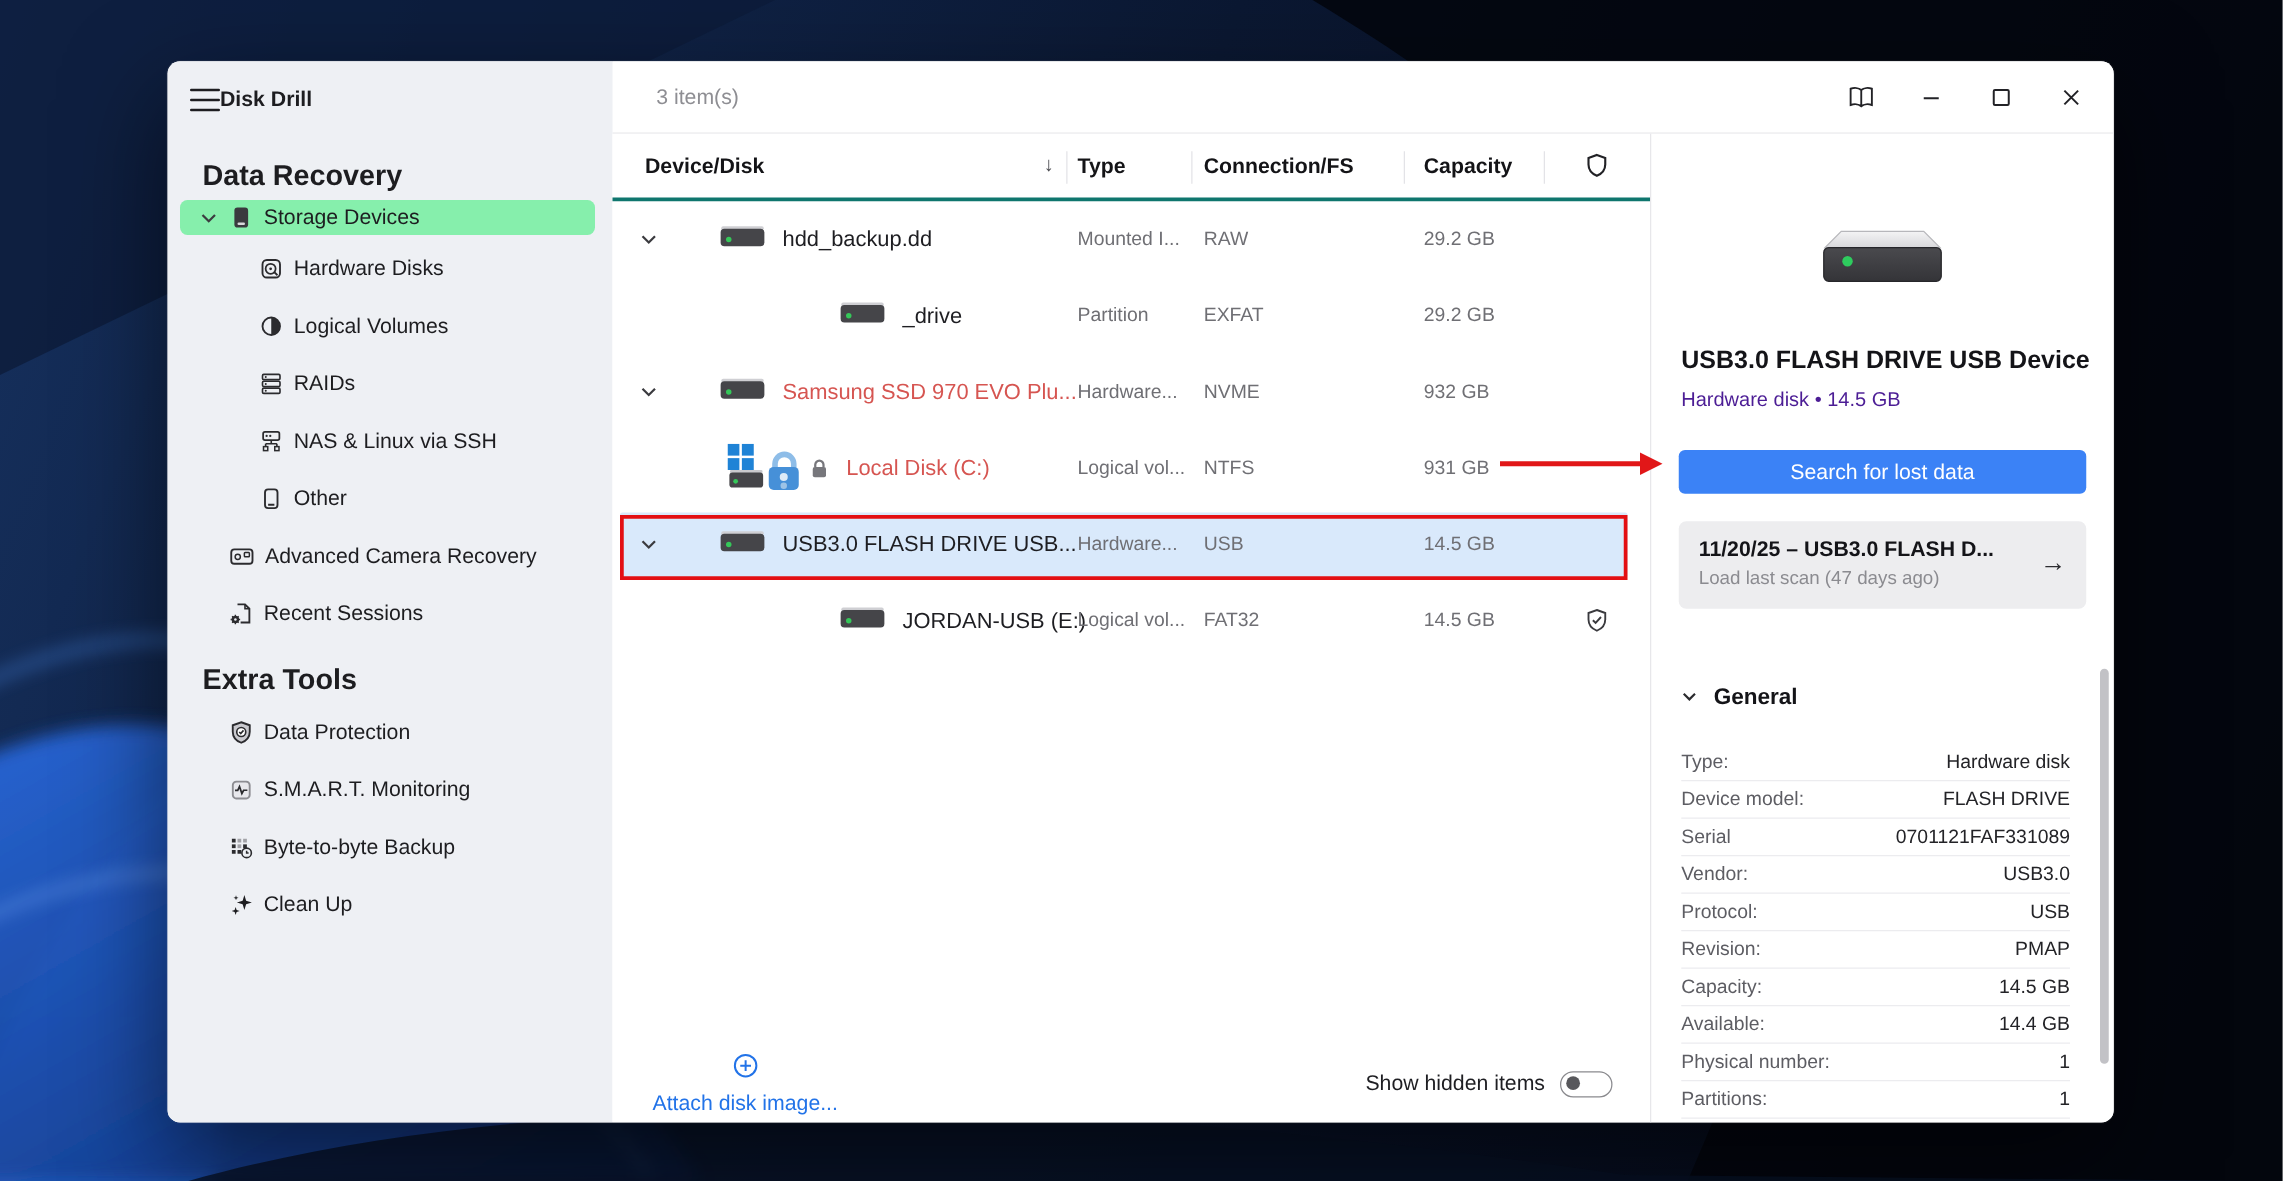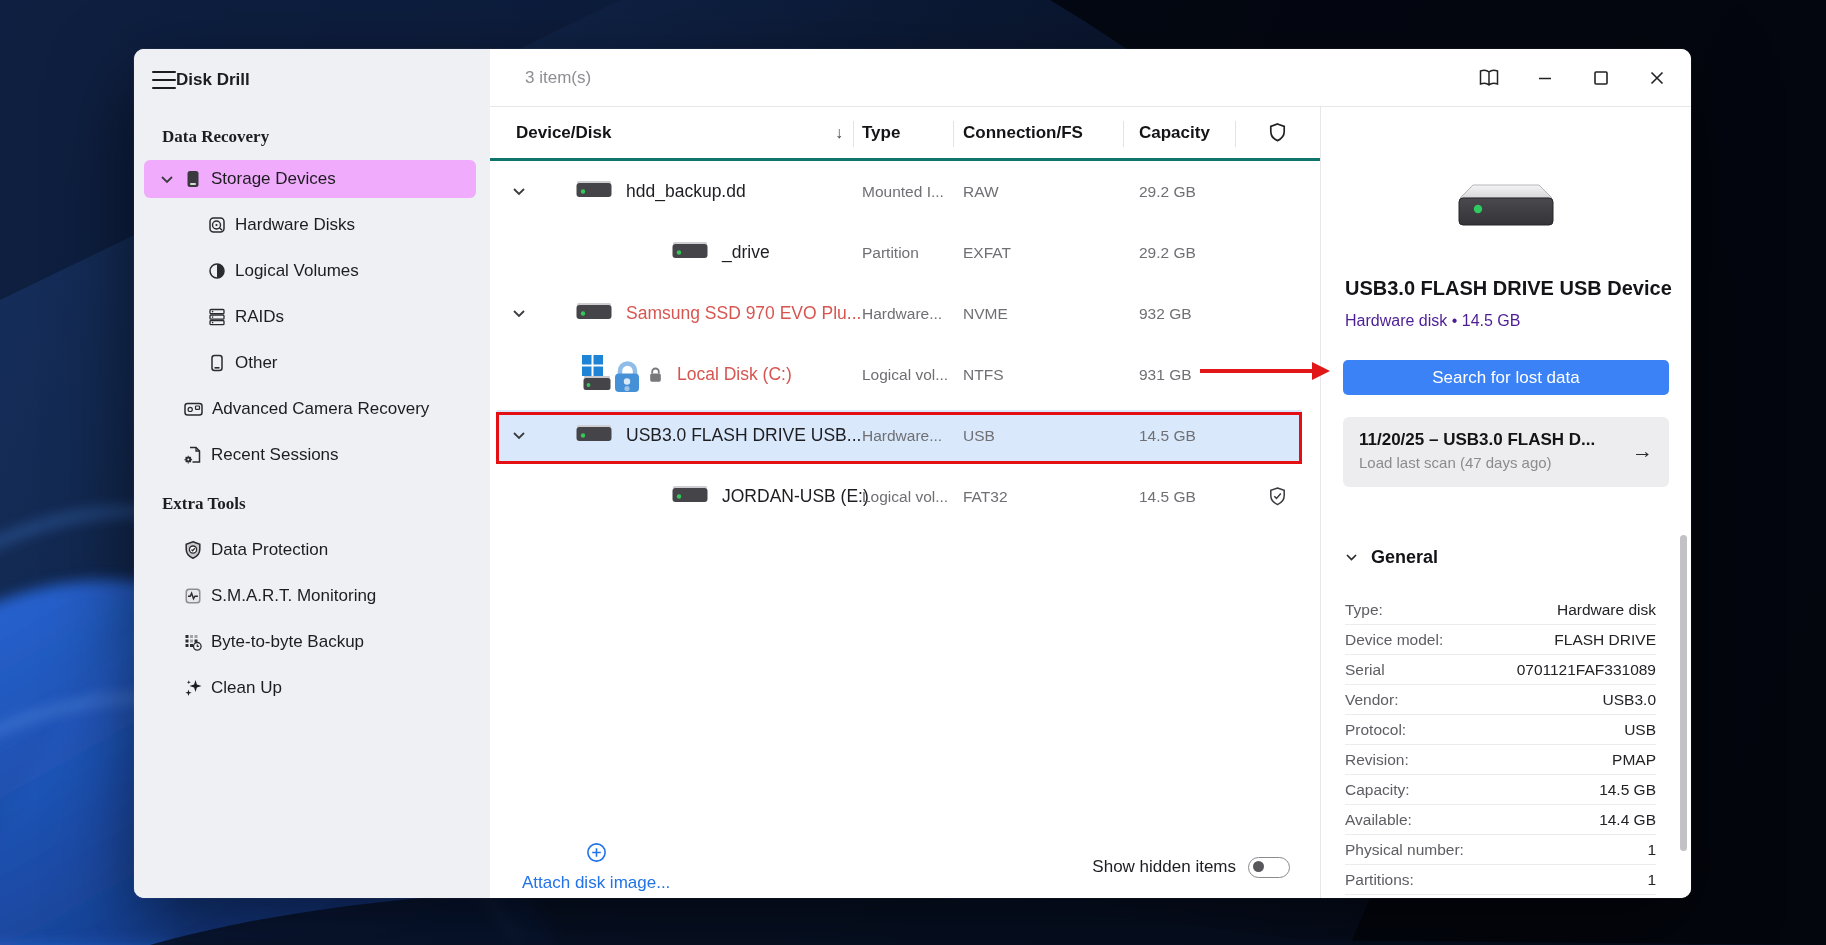--- a/index.html
+++ b/index.html
@@ -14,29 +14,29 @@
   .window { position:absolute; left:134px; top:49px; width:1557px; height:849px;
     background:#fff; border-radius:10px; overflow:hidden; display:flex;
     box-shadow:0 30px 80px rgba(0,0,0,.55), 0 0 0 1px rgba(255,255,255,.05); }
 
   
   .sidebar { width:356px; flex:none; background:#eef0f4; position:relative; color:#1d1d20; }
   .sb-header { height:62px; display:flex; align-items:center; padding-left:18px; }
   .hamburger { width:24px; height:18px; display:flex; flex-direction:column; justify-content:space-between; background:none; border:none; cursor:pointer; }
   .hamburger span { display:block; height:2.4px; border-radius:2px; background:#1d1d20; }
   .sb-title { font-size:17px; font-weight:700; }
-  .sb-label { height:20px; margin:16px 0 13px 28px; font-size:17px; font-weight:700;font-family:Liberation Serif, serif; }
+  .sb-label { height:20px; margin:16px 0 13px 28px; font-size:23px; font-weight:700; }
   .si { height:46px; display:flex; align-items:center; font-size:17px; cursor:pointer; }
   .si .chev { margin-left:26px; flex:none; }
   .si .ico { flex:none; display:flex; }
   .si.top .ico { margin-left:49px; }
   .si.haschev .ico { margin-left:9px; }
   .si.sub .ico { margin-left:73px; }
   .si .lbl { margin-left:8px; white-space:nowrap; }
-  .si.selected { height:38px; margin:4px 14px 4px 10px; background:#f0abfc; border-radius:6px; }
+  .si.selected { height:28px; margin:4px 14px 4px 10px; background:#86efac; border-radius:6px; }
   .si.selected .chev { margin-left:16px; }
 
   
   .content { flex:1; display:flex; flex-direction:column; min-width:0; }
   .titlebar { height:58px; flex:none; display:flex; align-items:center; border-bottom:1px solid #e7e7ea; padding:0 10px 0 35px; background:#fff; }
   .items-count { color:#8e8e93; font-size:17px; }
   .win-controls { margin-left:auto; display:flex; align-items:center; }
   .wc-btn { width:48px; height:42px; display:flex; align-items:center; justify-content:center; background:none; border:none; cursor:pointer; margin-left:8px; }
 
   .panes { flex:1; display:flex; min-height:0; }
@@ -182,20 +182,33 @@
             <rect x="3" y="8" width="14" height="4.2" rx="1" stroke="#2b2b2e" stroke-width="1.3" fill="none"></rect>
             <rect x="3" y="13.5" width="14" height="4.2" rx="1" stroke="#2b2b2e" stroke-width="1.3" fill="none"></rect>
             <circle cx="5.6" cy="4.6" r="0.8" fill="#2b2b2e"></circle>
             <circle cx="5.6" cy="10.1" r="0.8" fill="#2b2b2e"></circle>
             <circle cx="5.6" cy="15.6" r="0.8" fill="#2b2b2e"></circle>
           </svg>
         </span>
       <span class="lbl">RAIDs</span>
     </div>
 
+    <div class="si sub">
+      <span class="ico">
+          <svg width="20" height="20">
+            <rect x="3.5" y="2.5" width="13" height="6.5" rx="1.5" stroke="#2b2b2e" stroke-width="1.4" fill="none"></rect>
+            <circle cx="6.3" cy="5.7" r="0.9" fill="#2b2b2e"></circle>
+            <circle cx="9.2" cy="5.7" r="0.9" fill="#2b2b2e"></circle>
+            <path d="M10 9 v3 M5.5 12 h9 M5.5 12 v2 M14.5 12 v2" stroke="#2b2b2e" stroke-width="1.3" fill="none"></path>
+            <rect x="3.8" y="14.3" width="3.4" height="3.2" stroke="#2b2b2e" stroke-width="1.2" fill="none"></rect>
+            <rect x="12.8" y="14.3" width="3.4" height="3.2" stroke="#2b2b2e" stroke-width="1.2" fill="none"></rect>
+          </svg>
+        </span>
+      <span class="lbl">NAS &amp; Linux via SSH</span>
+    </div>
 
     <div class="si sub">
       <span class="ico">
           <svg width="20" height="20">
             <rect x="5" y="2.5" width="10" height="15" rx="2.5" stroke="#2b2b2e" stroke-width="1.5" fill="none"></rect>
             <path d="M7.5 14.8 h5" stroke="#2b2b2e" stroke-width="1.6"></path>
           </svg>
         </span>
       <span class="lbl">Other</span>
     </div>

